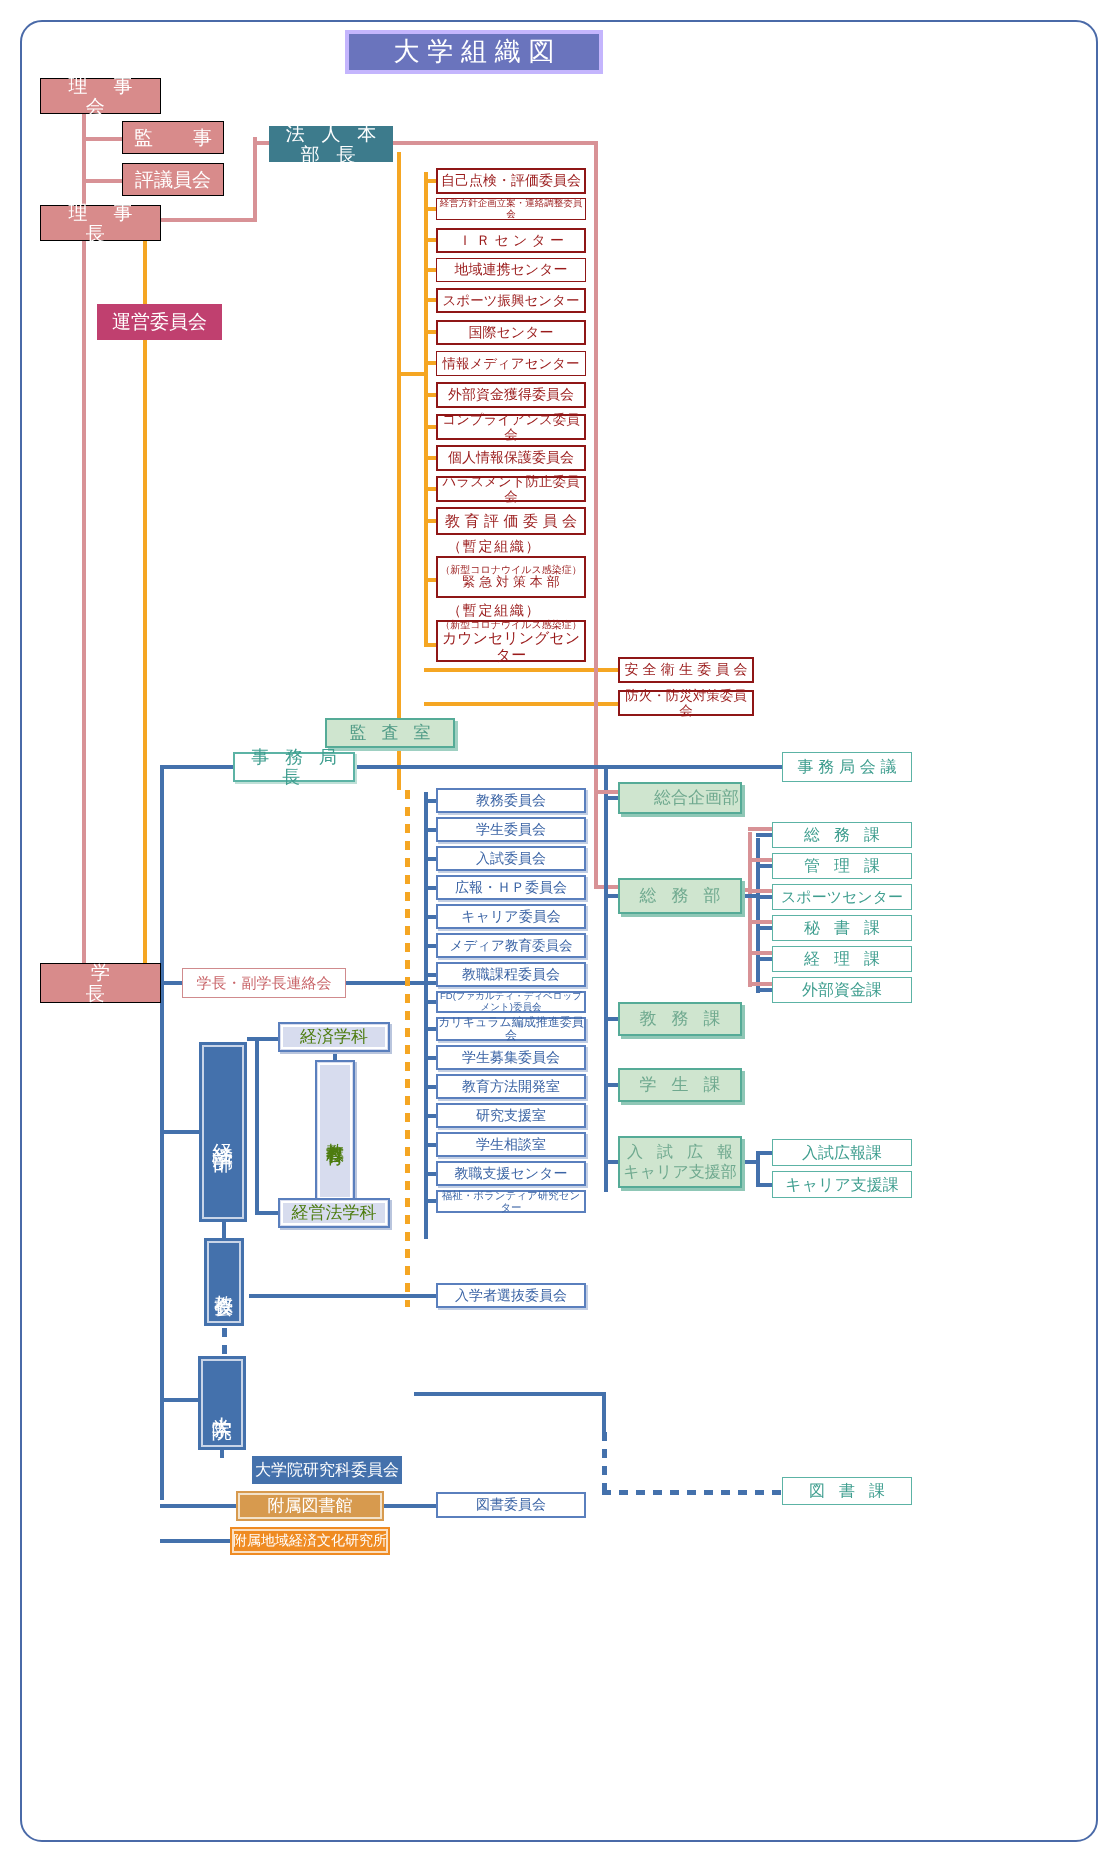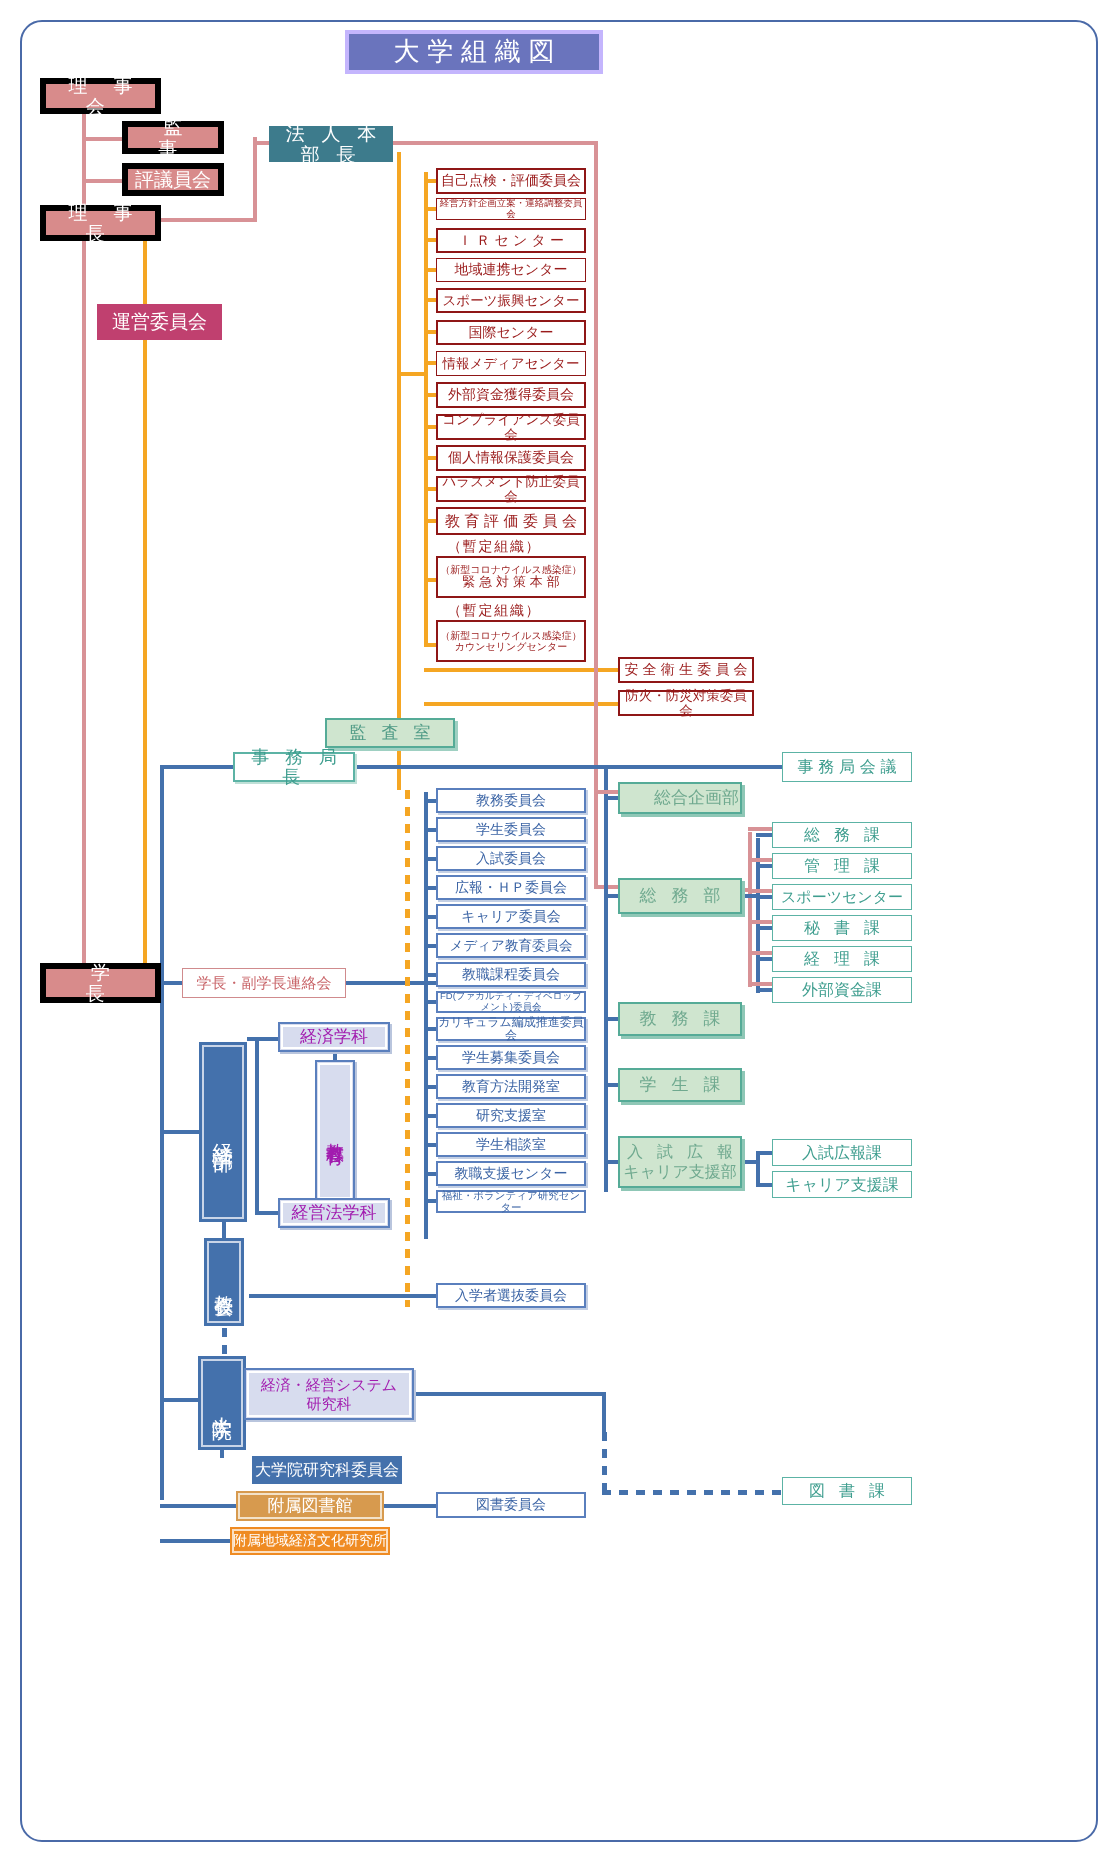--- a/index.html
+++ b/index.html
@@ -9,37 +9,37 @@
   
   .frame{position:absolute;left:20px;top:20px;width:1078px;height:1822px;
          border:2.5px solid #4a6aa8;border-radius:22px;box-sizing:border-box;}
 
   
   .node{position:absolute;box-sizing:border-box;display:flex;align-items:center;
         justify-content:center;text-align:center;line-height:1.12;z-index:5;}
 
   
   .title-box{background:#6a74bd;color:#fff;border:4px solid #c4b5fd;}
-  .pink-solid{background:#d88b8b;color:#fff;border:6px solid #000000;}
+  .pink-solid{background:#d88b8b;color:#fff;border:1px solid #000000;}
   .pink-line{background:#fff;color:#c9666a;border:1.6px solid #d08b8d;}
   .magenta{background:#c0406f;color:#fff;border:1px solid #c0406f;}
   .teal-solid{background:#3d7b8c;color:#fff;border:1px solid #3d7b8c;}
   .teal-line{background:#fff;color:#3f9e8f;border:1.8px solid #5cb3a5;}
   .green-fill{background:#cfe5cf;color:#6fa98f;border:2.2px solid #55ab97;
               box-shadow:3px 3px 0 #8fc7b6;}
   .mint-line{background:#ffffff;color:#3f9e8f;border:1.8px solid #5cb3a5;}
   .dark-red{background:#fff;color:#9a1b1b;border:2.4px solid #8f1616;}
   .thin-red{background:#fff;color:#9a1b1b;border:1.6px solid #8f1616;}
   .blue-line{background:#fff;color:#3b64a5;border:2px solid #5a7fbd;
              box-shadow:2px 2px 0 #c3cfe4;}
   .blue-line-plain{background:#fff;color:#3b64a5;border:2px solid #5a7fbd;}
   .blue-solid{background:#4471ac;color:#fff;border:1px solid #4471ac;}
   .blue-dark-outline{background:#4471ac;color:#fff;border:2.4px solid #4471ac;
                      outline:2px solid #c9d5e8;outline-offset:-5px;}
-  .lav-box{background:#d7dcee;color:#a21caf;border:2px solid #5a7fbd;
+  .lav-box{background:#d7dcee;color:#4d7c0f;border:2px solid #5a7fbd;
            outline:2px solid #fff;outline-offset:-5px;box-shadow:2px 2px 0 #b9c5dd;}
   .tan-box{background:#d79a4e;color:#fff;border:2px solid #d79a4e;
            outline:2px solid #f3e2c9;outline-offset:-4px;}
   .orange-box{background:#ef8b22;color:#fff;border:2px solid #ef8b22;
               outline:2px solid #fbdfc1;outline-offset:-4px;}
 
   .vert{writing-mode:vertical-rl;text-orientation:upright;}
 
   
   .ln{position:absolute;z-index:1;}
@@ -121,21 +121,21 @@
   <div class="ln or" style="left:424px;top:643px;width:14px;height:4px;"></div>
 
   <div class="lbl sp1" style="left:443px;top:538px;font-size:14px;">（暫定組織）</div>
   <div class="node dark-red" style="left:436px;top:556px;width:150px;height:42px;flex-direction:column;">
     <span class="sub" style="color:#9a1b1b;font-size:10px;">（新型コロナウイルス感染症）</span>
     <span class="sp1" style="color:#9a1b1b;font-size:13px;">緊急対策本部</span>
   </div>
   <div class="lbl sp1" style="left:443px;top:602px;font-size:14px;">（暫定組織）</div>
   <div class="node dark-red" style="left:436px;top:620px;width:150px;height:42px;flex-direction:column;">
     <span class="sub" style="color:#9a1b1b;font-size:10px;">（新型コロナウイルス感染症）</span>
-    <span style="color:#9a1b1b;font-size:10px;">カウンセリングセンター</span>
+    <span style="color:#9a1b1b;font-size:15px;">カウンセリングセンター</span>
   </div>
 
   <div class="ln or" style="left:424px;top:668px;width:196px;height:4px;"></div>
   <div class="ln or" style="left:424px;top:702px;width:196px;height:4px;"></div>
   <div class="node dark-red sp1" style="left:618px;top:657px;width:136px;height:26px;font-size:14px;">安全衛生委員会</div>
   <div class="node dark-red" style="left:618px;top:690px;width:136px;height:26px;font-size:13.5px;">防火・防災対策委員会</div>
 
   <div class="node green-fill sp1" style="left:325px;top:718px;width:130px;height:30px;font-size:17px;
        background:#cfe5cf;color:#4f9a86;border:2.2px solid #55ab97;box-shadow:3px 3px 0 #9fd0c2;">監 査 室</div>
 
@@ -205,24 +205,20 @@
   <div class="ln bl" style="left:160px;top:1130px;width:42px;height:4px;"></div>
   <div class="ln bl" style="left:255px;top:1037px;width:4px;height:176px;"></div>
   <div class="ln bl" style="left:247px;top:1037px;width:34px;height:4px;"></div>
   <div class="ln bl" style="left:255px;top:1211px;width:26px;height:4px;"></div>
   <div class="ln bl" style="left:333px;top:1052px;width:4px;height:10px;"></div>
   <div class="ln bl" style="left:333px;top:1200px;width:4px;height:12px;"></div>
   <div class="ln bl" style="left:222px;top:1222px;width:4px;height:18px;"></div>
 
   <div class="dash-v-bl" style="left:222px;top:1328px;height:28px;"></div>
   <div class="node blue-dark-outline vert" style="left:198px;top:1356px;width:48px;height:94px;font-size:20px;letter-spacing:.08em;">大学院</div>
-  <div class="node lav-box" style="left:244px;top:1368px;width:170px;height:52px;font-size:15px;flex-direction:column;line-height:1.3;">
-     <span>経済・経営システム</span>
-     <span>研究科</span>
-  </div>
   <div class="node blue-solid" style="left:252px;top:1456px;width:150px;height:28px;font-size:16px;">大学院研究科委員会</div>
   <div class="ln bl" style="left:160px;top:1398px;width:40px;height:4px;"></div>
   <div class="ln bl" style="left:220px;top:1450px;width:4px;height:8px;"></div>
   <div class="ln bl" style="left:414px;top:1392px;width:192px;height:4px;"></div>
   <div class="ln bl" style="left:602px;top:1392px;width:4px;height:40px;"></div>
 
   <div class="dash-v-bl" style="left:602px;top:1432px;height:60px;"></div>
   <div class="dash-h" style="left:602px;top:1490px;width:180px;"></div>
 
   <div class="node tan-box" style="left:236px;top:1491px;width:148px;height:30px;font-size:17px;">附属図書館</div>

